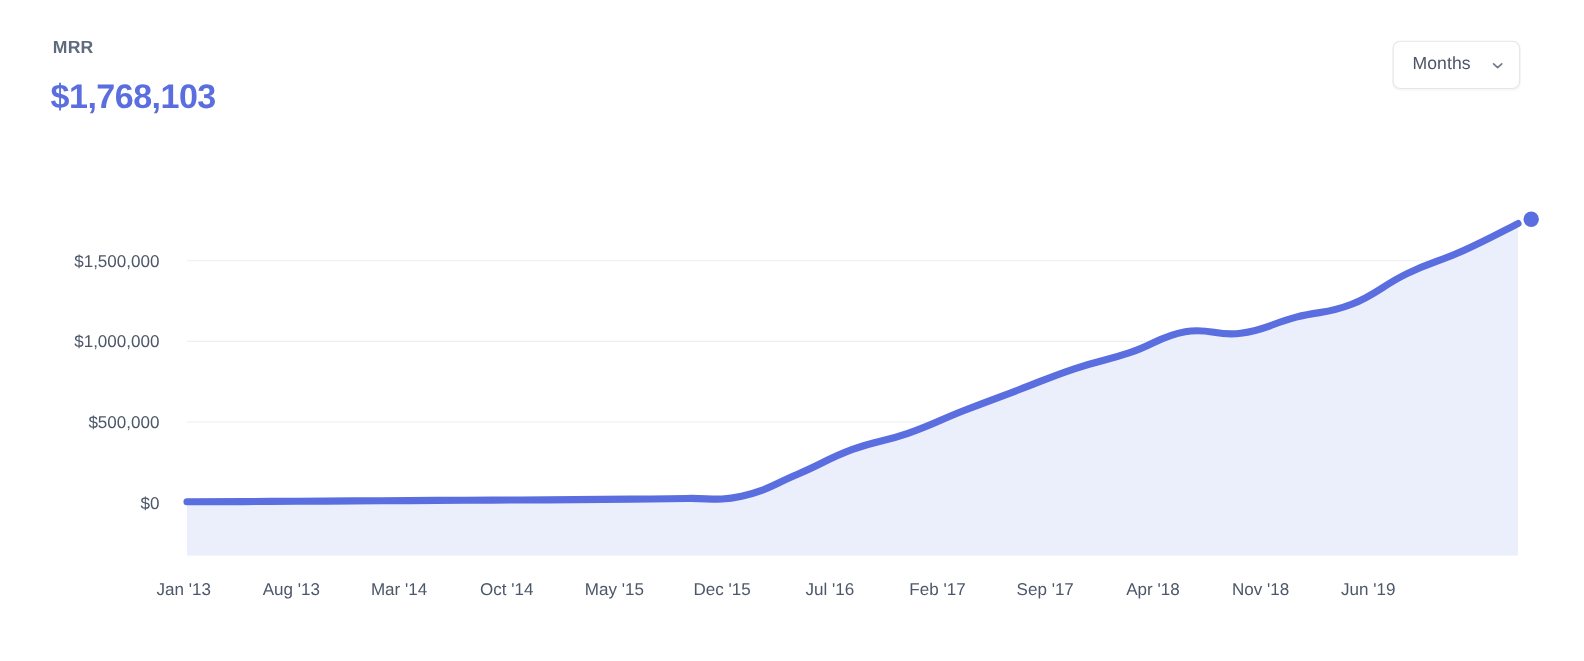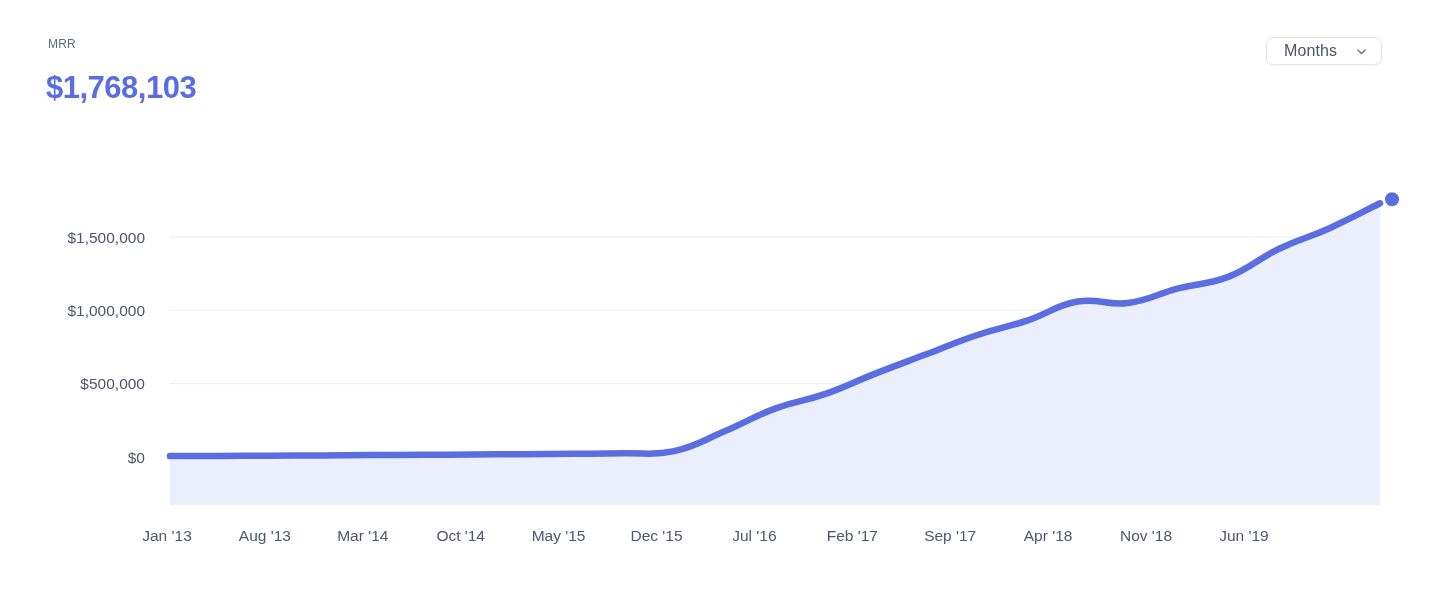--- a/index.html
+++ b/index.html
@@ -25,43 +25,43 @@
   
   .header {
     position: absolute;
     top: 0; left: 0; right: 0;
     height: 130px;
   }
   .metric-label {
     position: absolute;
     left: 48px;
     top: 35px;
-    font-size: 12px;
+    font-size: 16px;
     line-height: 18px;
     letter-spacing: 0.2px;
     color: #5f6b7d;
-    font-weight: 400;
+    font-weight: 700;
   }
   .metric-value {
     position: absolute;
     left: 46px;
     top: 62px;
     font-size: 31px;
     line-height: 52px;
     font-weight: 700;
     letter-spacing: -0.5px;
     color: #5b6ee0;
     white-space: nowrap;
   }
 
   .range-select {
     position: absolute;
     right: 58px;
     top: 37px;
-    height: 28px;
+    height: 44px;
     min-width: 116px;
     box-sizing: border-box;
     background: #ffffff;
     border: 1px solid #e2e5ea;
     border-radius: 7px;
     display: flex;
     align-items: center;
     justify-content: space-between;
     padding: 0 13px 0 17px;
     cursor: pointer;

